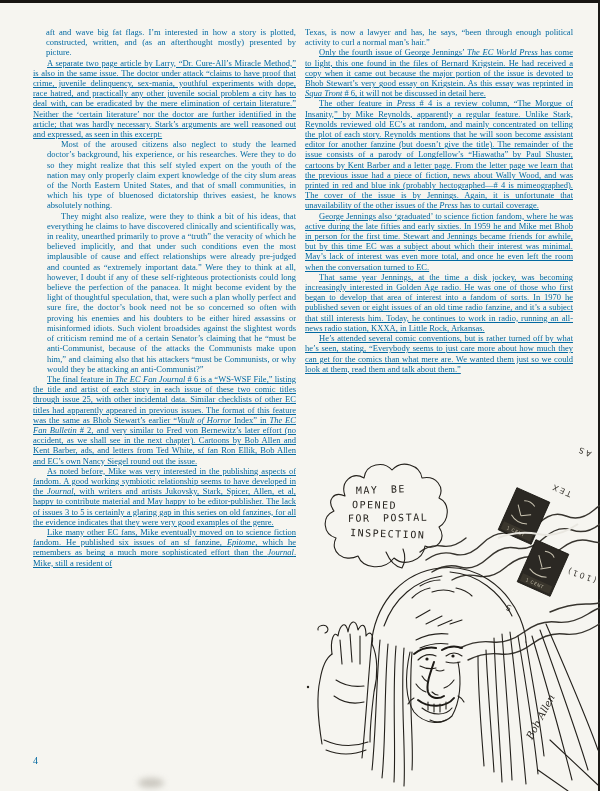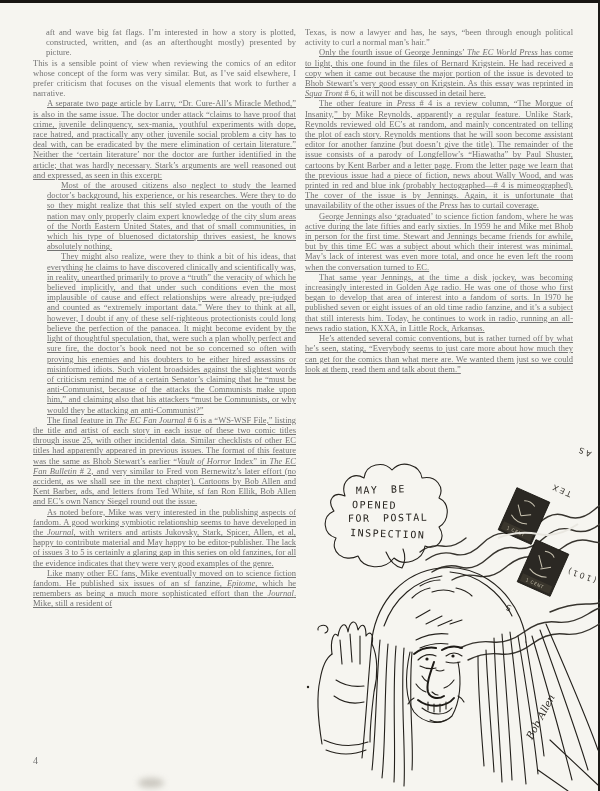--- a/index.html
+++ b/index.html
@@ -1,27 +1,27 @@
 <!DOCTYPE html>
 <html><head>
 <meta charset="utf-8">
 <style>
   html,body{margin:0;padding:0;background:#888;}
   .page{position:relative;width:600px;height:791px;background:#f6f5f0;overflow:hidden;
-        font-family:"Liberation Serif", serif;color:#737373;}
+        font-family:"Liberation Serif", serif;color:#0369a1;}
   .edge-top{position:absolute;left:0;top:0;width:600px;height:3px;background:#181613;}
   .edge-right{position:absolute;right:0;top:0;width:2px;height:791px;background:#1c1a17;}
   .col{position:absolute;top:27px;font-size:8.5px;line-height:10.2px;text-align:justify;overflow:hidden;}
   .col p{margin:0;padding:0;}
   .col-left{left:33px;width:263px;height:722px;}
   .col-right{left:305px;width:268px;height:438px;}
   .indent{text-indent:14px;text-decoration:underline;}
   .noindent{text-indent:0;}
   .quote{margin-left:13px !important;text-indent:0;}
-  .excerpt{margin-left:14px !important;text-indent:14px;text-decoration:underline;}
+  .excerpt{margin-left:14px !important;text-indent:14px;}
   .pagenum{position:absolute;left:33px;top:755px;font-size:10px;}
   .illo{position:absolute;left:300px;top:440px;width:300px;height:351px;}
   .smudge{position:absolute;left:138px;top:778px;width:26px;height:10px;background:#b8b4ab;
           border-radius:50%;filter:blur(3px);opacity:.7;}
   .sketch{stroke:#24211c;stroke-width:1.1;fill:none;stroke-linecap:round;stroke-linejoin:round;}
   .sketch-heavy{stroke:#1d1a16;stroke-width:2;fill:none;stroke-linecap:round;}
   .wave{stroke:#37342e;stroke-width:1.4;fill:none;stroke-linecap:round;}
   .bubble-text{font-family:"DejaVu Sans Mono", monospace;font-size:10px;letter-spacing:1.5px;
                word-spacing:5px;fill:#26231e;}
   .postmark-text{font-family:"DejaVu Sans", sans-serif;font-size:8px;letter-spacing:2px;fill:#3a3731;}
@@ -32,21 +32,20 @@
 </style>
 </head>
 <body>
 
 <div class="page">
   <div class="edge-top"></div>
   <div class="edge-right"></div>
 
   <div class="col col-left">
     <p class="quote">aft and wave big fat flags. I’m interested in how a story is plotted, constructed, written, and (as an afterthought mostly) presented by picture.</p>
-    <p class="noindent">This is a sensible point of view when reviewing the comics of an editor whose concept of the form was very similar. But, as I’ve said elsewhere, I prefer criticism that focuses on the visual elements that work to further a narrative.</p>
     <p class="indent">A separate two page article by Larry, “Dr. Cure-All’s Miracle Method,” is also in the same issue. The doctor under attack “claims to have proof that crime, juvenile delinquency, sex-mania, youthful experiments with dope, race hatred, and practically any other juvenile social problem a city has to deal with, can be eradicated by the mere elimination of certain literature.” Neither the ‘certain literature’ nor the doctor are further identified in the article; that was hardly necessary. Stark’s arguments are well reasoned out and expressed, as seen in this excerpt:</p>
     <p class="excerpt">Most of the aroused citizens also neglect to study the learned doctor’s background, his experience, or his researches. Were they to do so they might realize that this self styled expert on the youth of the nation may only properly claim expert knowledge of the city slum areas of the North Eastern United States, and that of small communities, in which his type of bluenosed dictatorship thrives easiest, he knows absolutely nothing.</p>
     <p class="excerpt">They might also realize, were they to think a bit of his ideas, that everything he claims to have discovered clinically and scientifically was, in reality, unearthed primarily to prove a “truth” the veracity of which he believed implicitly, and that under such conditions even the most implausible of cause and effect relationships were already pre-judged and counted as “extremely important data.” Were they to think at all, however, I doubt if any of these self-righteous protectionists could long believe the perfection of the panacea. It might become evident by the light of thoughtful speculation, that, were such a plan wholly perfect and sure fire, the doctor’s book need not be so concerned so often with proving his enemies and his doubters to be either hired assassins or misinformed idiots. Such violent broadsides against the slightest words of criticism remind me of a certain Senator’s claiming that he “must be anti-Communist, because of the attacks the Communists make upon him,” and claiming also that his attackers “must be Communists, or why would they be attacking an anti-Communist?”</p>
     <p class="indent">The final feature in <i>The EC Fan Journal</i> # 6 is a “WS-WSF File,” listing the title and artist of each story in each issue of these two comic titles through issue 25, with other incidental data. Similar checklists of other EC titles had apparently appeared in previous issues. The format of this feature was the same as Bhob Stewart’s earlier “<i>Vault of Horror</i> Index” in <i>The EC Fan Bulletin</i> # 2, and very similar to Fred von Bernewitz’s later effort (no accident, as we shall see in the next chapter). Cartoons by Bob Allen and Kent Barber, ads, and letters from Ted White, sf fan Ron Ellik, Bob Allen and EC’s own Nancy Siegel round out the issue.</p>
     <p class="indent">As noted before, Mike was very interested in the publishing aspects of fandom. A good working symbiotic relationship seems to have developed in the <i>Journal</i>, with writers and artists Jukovsky, Stark, Spicer, Allen, et al, happy to contribute material and May happy to be editor-publisher. The lack of issues 3 to 5 is certainly a glaring gap in this series on old fanzines, for all the evidence indicates that they were very good examples of the genre.</p>
     <p class="indent">Like many other EC fans, Mike eventually moved on to science fiction fandom. He published six issues of an sf fanzine, <i>Epitome</i>, which he remembers as being a much more sophisticated effort than the <i>Journal</i>. Mike, still a resident of</p>
   </div>
 
   <div class="col col-right">
     <p class="noindent">Texas, is now a lawyer and has, he says, “been through enough political activity to curl a normal man’s hair.”</p>

